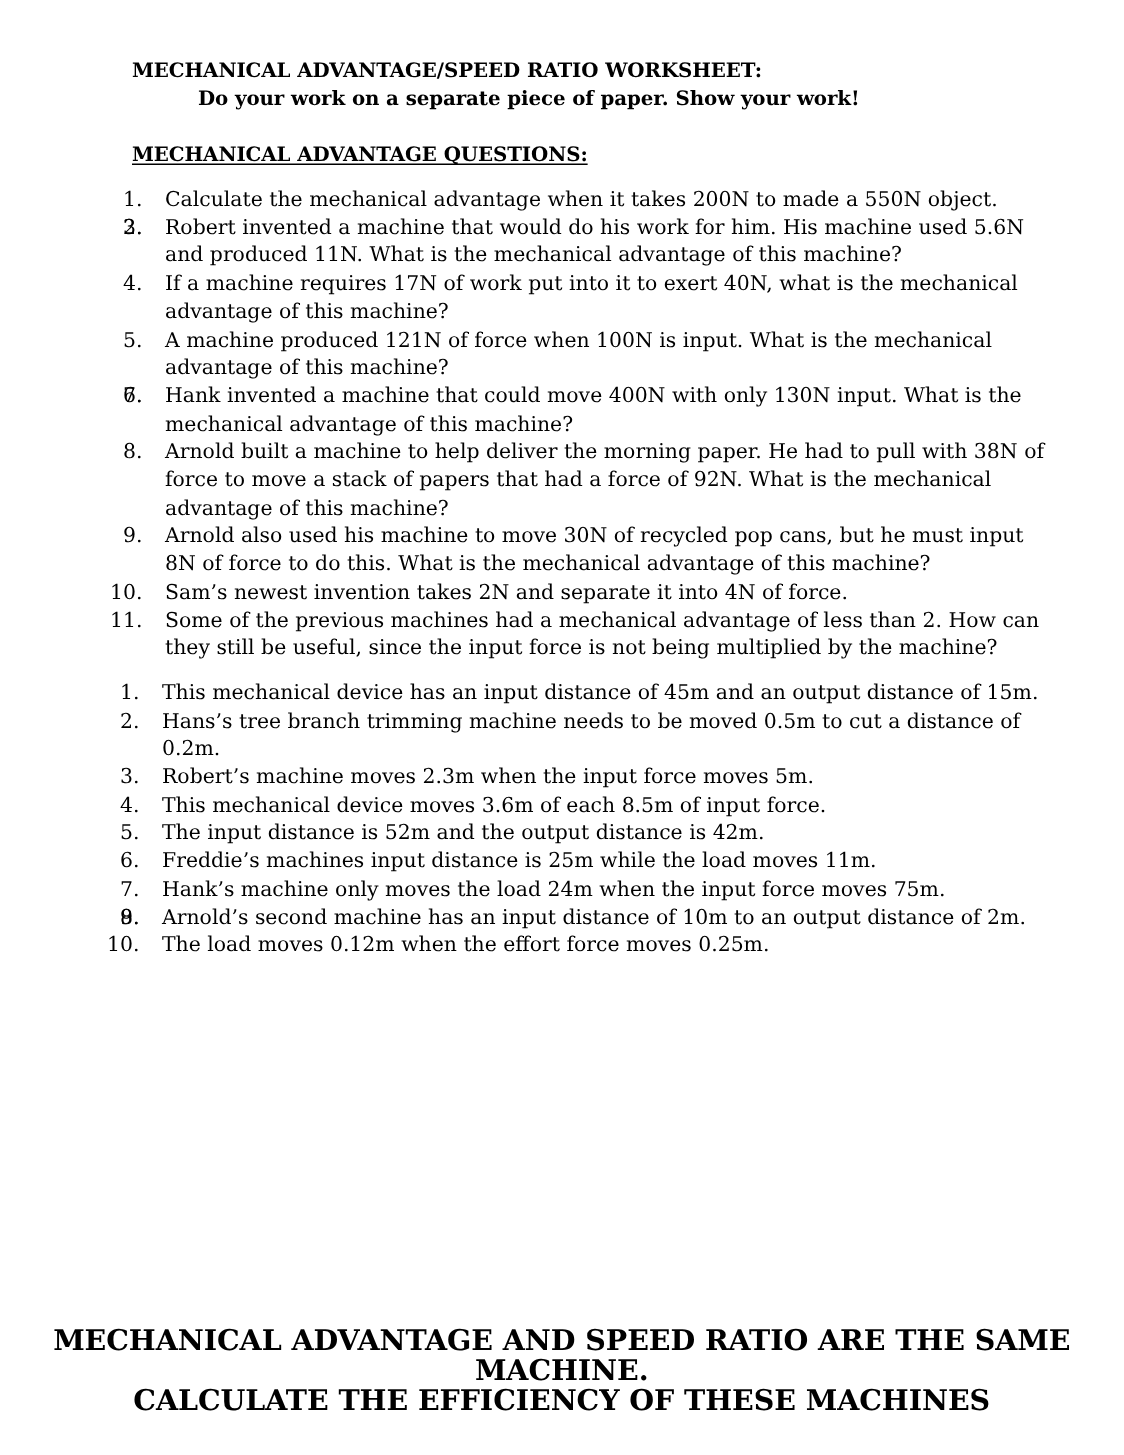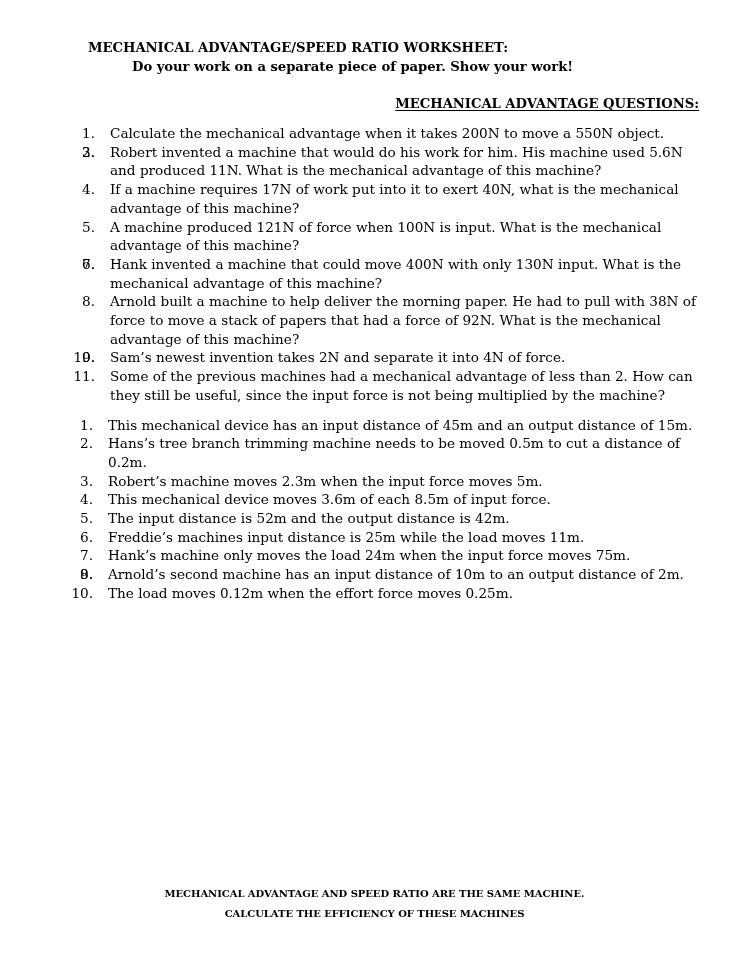--- a/index.html
+++ b/index.html
@@ -36,21 +36,20 @@
   .title-line.indented {
     padding-left: 44px;
   }
 
   .section-heading {
     font-weight: bold;
     font-size: 13.2px;
     line-height: 19px;
     margin: 18px 0 0 38px;
     letter-spacing: -0.05px;
-    text-align: right;
   }
   .section-heading .u {
     text-decoration: underline;
     text-underline-offset: 2px;
   }
   .section-heading.wrap {
     margin-left: 26px;
     max-width: 655px;
     white-space: normal;
   }
@@ -87,49 +86,49 @@
 
   .footer-block {
     position: absolute;
     left: 0;
     right: 0;
     top: 884px;
     text-align: center;
   }
   .footer-line {
     font-weight: bold;
-    font-size: 10px;
+    font-size: 19px;
     line-height: 20px;
     letter-spacing: -0.05px;
   }
 </style>
 </head>
 <body>
 
 <div class="page">
 
   <div class="title-block">
     <div class="title-line">MECHANICAL ADVANTAGE/SPEED RATIO WORKSHEET:</div>
     <div class="title-line indented">Do your work on a separate piece of paper.  Show your work!</div>
   </div>
 
   <div class="section-heading">
     <span class="u">MECHANICAL ADVANTAGE QUESTIONS:</span>
   </div>
 
   <ol class="qlist">
-    <li><span class="num">1.</span><span>Calculate the mechanical advantage when it takes 200N to move a 550N object.</span></li>
+    <li><span class="num">1.</span><span>Calculate the mechanical advantage when it takes 200N to made a 550N object.</span></li>
     <li><span class="num">2.</span></li>
     <li><span class="num">3.</span><span>Robert invented a machine that would do his work for him.  His machine used 5.6N and produced 11N.  What is the mechanical advantage of this machine?</span></li>
     <li><span class="num">4.</span><span>If a machine requires 17N of work put into it to exert 40N, what is the mechanical advantage of this machine?</span></li>
     <li><span class="num">5.</span><span>A machine produced 121N of force when 100N is input.  What is the mechanical advantage of this machine?</span></li>
     <li><span class="num">6.</span></li>
     <li><span class="num">7.</span><span>Hank invented a machine that could move 400N with only 130N input.  What is the mechanical advantage of this machine?</span></li>
     <li><span class="num">8.</span><span>Arnold built a machine to help deliver the morning paper.  He had to pull with 38N of force to move a stack of papers that had a force of 92N.  What is the mechanical advantage of this machine?</span></li>
-    <li><span class="num">9.</span></li>
+    <li><span class="num">9.</span><span>Arnold also used his machine to move 30N of recycled pop cans, but he must input 8N of force to do this.  What is the mechanical advantage of this machine?</span></li>
     <li><span class="num">10.</span><span>Sam’s newest invention takes 2N and separate it into 4N of force.</span></li>
     <li><span class="num">11.</span><span>Some of the previous machines had a mechanical advantage of less than 2.  How can they still be useful, since the input force is not being multiplied by the machine?</span></li>
   </ol>
 
 
   <ol class="qlist speed">
     <li><span class="num">1.</span><span>This mechanical device has an input distance of 45m and an output distance of 15m.</span></li>
     <li><span class="num">2.</span><span>Hans’s tree branch trimming machine needs to be moved 0.5m to cut a distance of 0.2m.</span></li>
     <li><span class="num">3.</span><span>Robert’s machine moves 2.3m when the input force moves 5m.</span></li>
     <li><span class="num">4.</span><span>This mechanical device moves 3.6m of each 8.5m of input force.</span></li>

